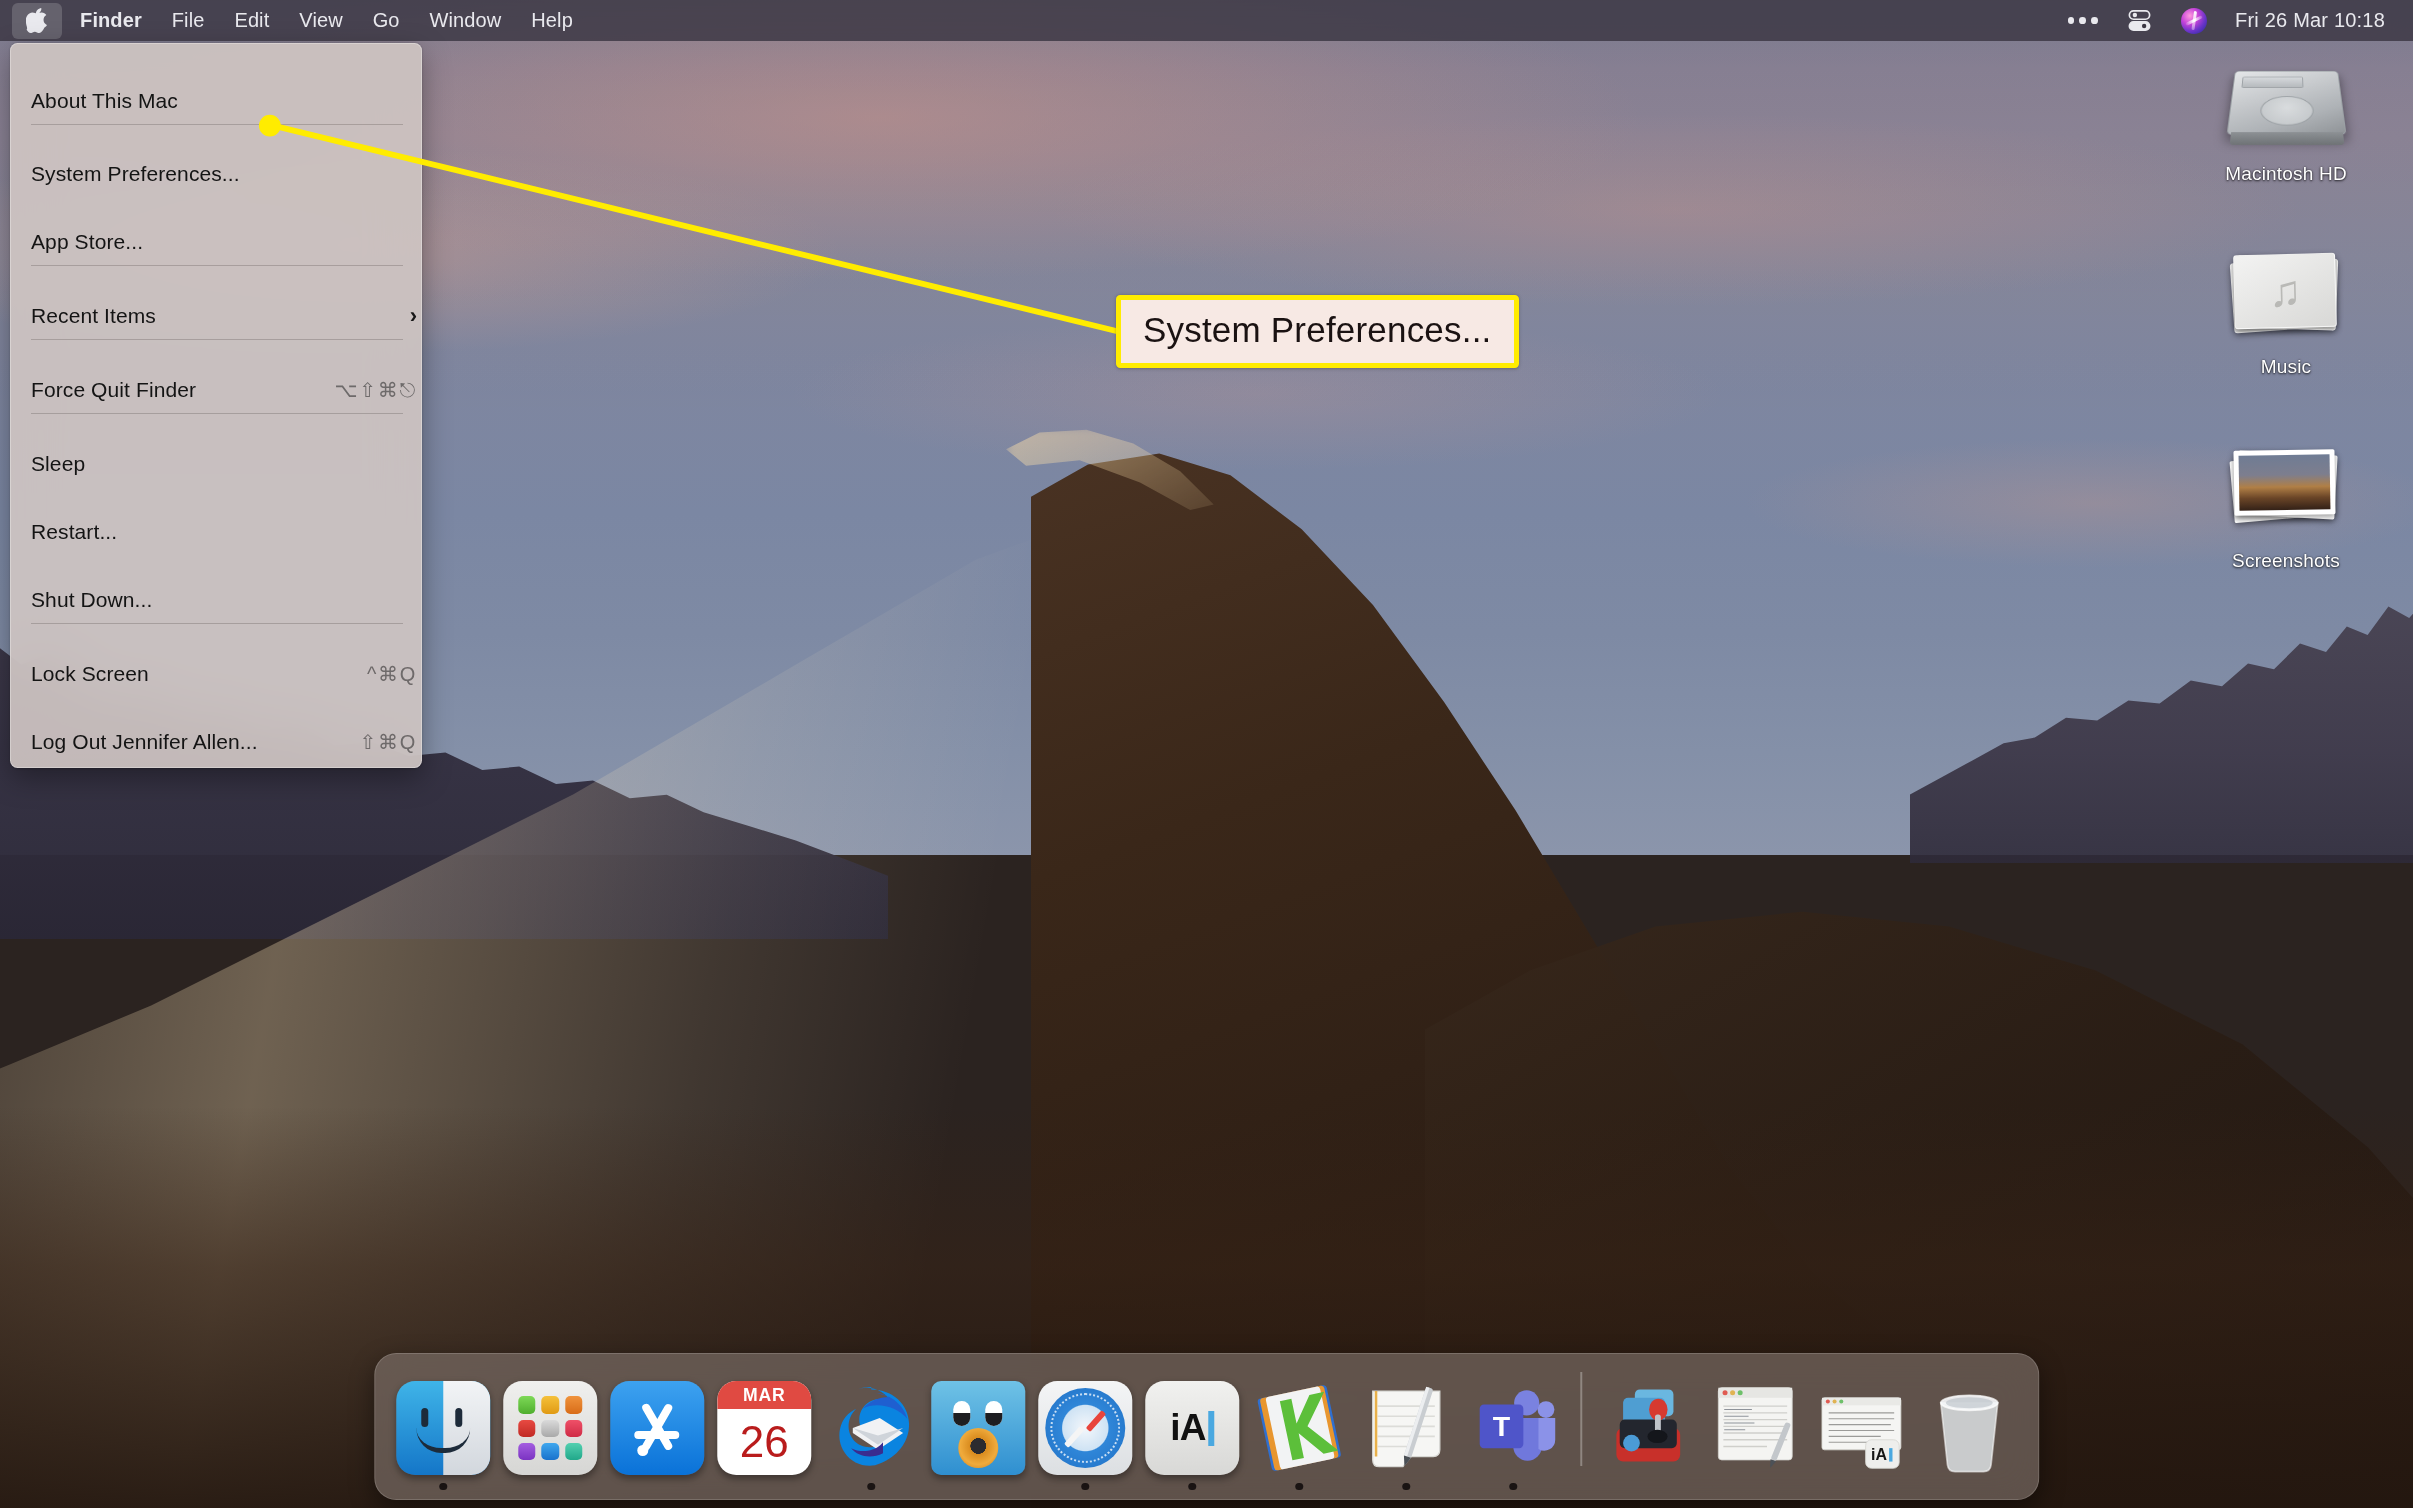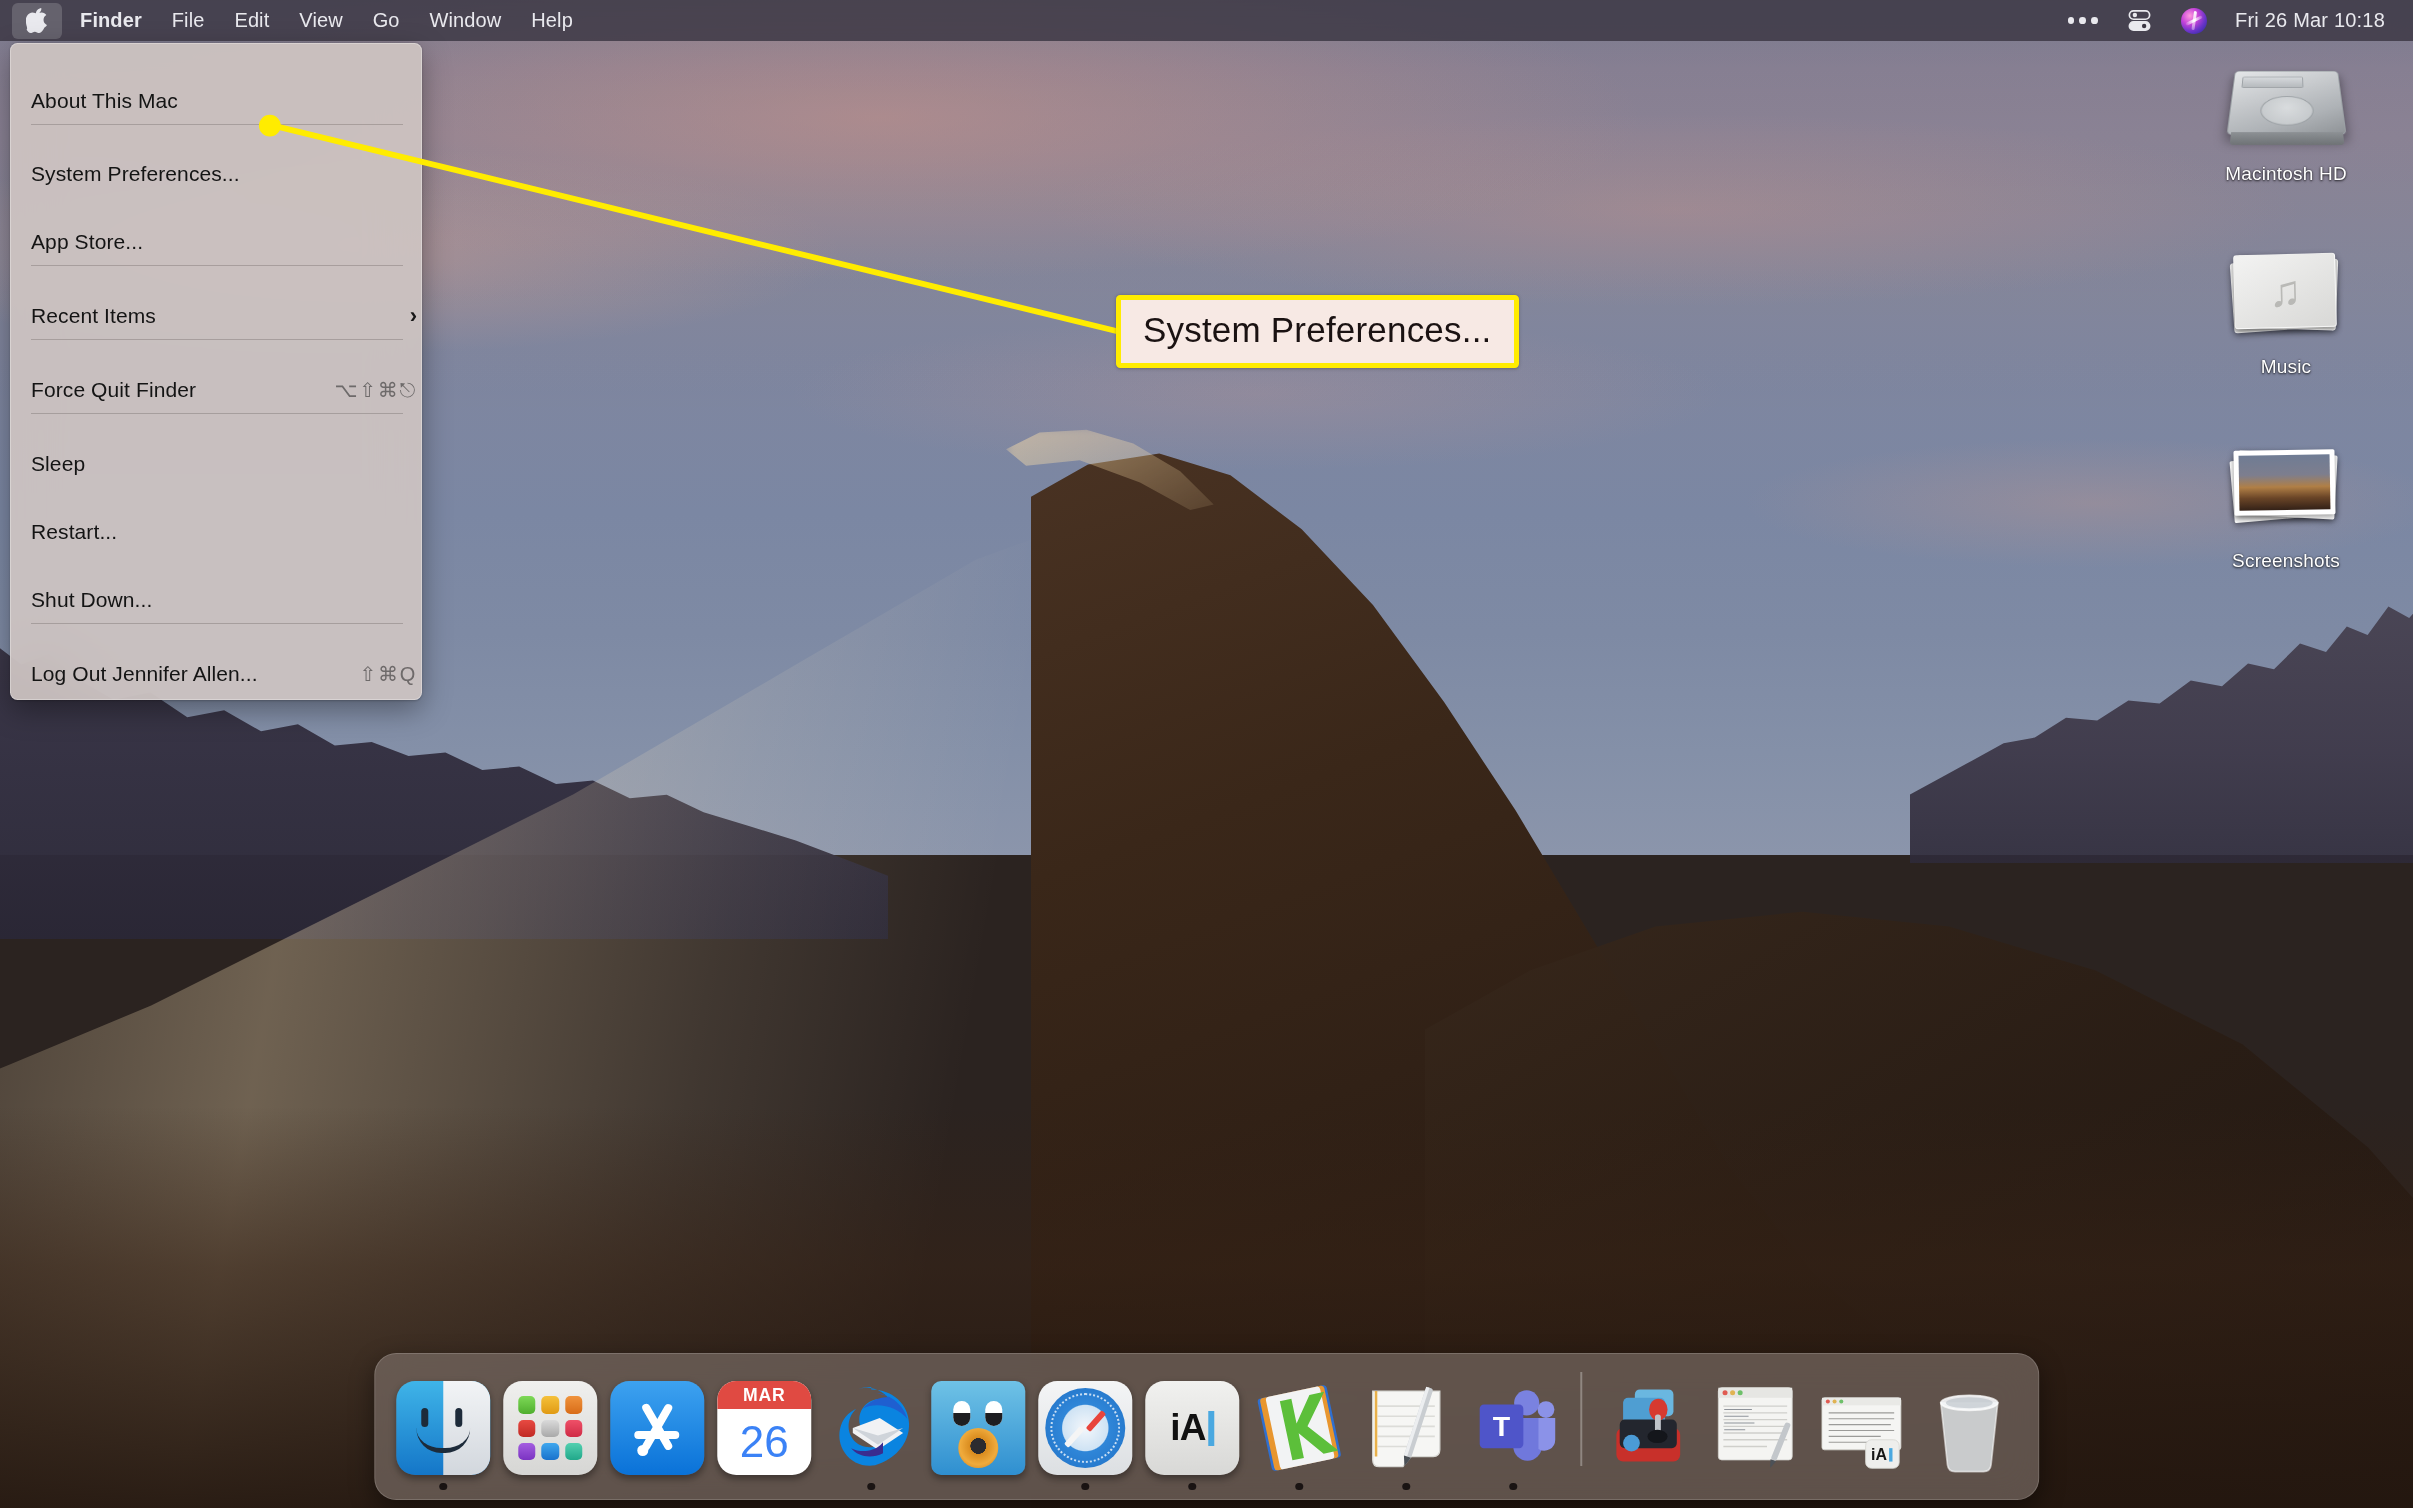--- a/index.html
+++ b/index.html
@@ -286,21 +286,21 @@
   
   .ic-appstore { background:linear-gradient(to bottom,#3da2f0,#0a72d8); }
   .ic-appstore .a1,.ic-appstore .a2,.ic-appstore .a3 { position:absolute; background:#fff; border-radius:4.2px; }
   .ic-appstore .a1 { width:7.5px; height:52px; left:43px; top:20px; transform:rotate(30deg); }
   .ic-appstore .a2 { width:7.5px; height:52px; left:43px; top:20px; transform:rotate(-30deg); }
   .ic-appstore .a3 { width:45px; height:7.5px; left:24px; top:50px; }
   .ic-appstore .a4 { position:absolute; width:11px; height:11px; border-radius:50%; background:#fff; left:27px; top:64px; }
   
   .ic-cal { background:#fff; display:flex; flex-direction:column; }
   .ic-cal .top { height:28px; background:#e04a42; color:#fff; font-size:17.6px; font-weight:bold; display:flex; align-items:center; justify-content:center; letter-spacing:0.8px; }
-  .ic-cal .day { flex:1; display:flex; align-items:center; justify-content:center; font-size:44px; color:#3b82f6; }
+  .ic-cal .day { flex:1; display:flex; align-items:center; justify-content:center; font-size:44px; color:#b91c1c; }
   
   .ic-tweet { background:linear-gradient(to bottom,#6fc2e6,#2f8fd0); }
   .ic-tweet .e { position:absolute; width:17px; height:25px; border-radius:8.4px; background:#fff; top:20px; }
   .ic-tweet .e.l { left:22px; } .ic-tweet .e.r { left:54px; }
   .ic-tweet .e i { position:absolute; left:0; bottom:0; width:17px; height:13.4px; border-radius:0 0 8.4px 8.4px; background:#1e1e22; }
   .ic-tweet .beak { position:absolute; left:27px; top:47px; width:40px; height:40px; border-radius:50%; background:radial-gradient(circle at 50% 45%, #2b2b2f 0%, #2b2b2f 26%, #d98b1e 27%, #f0ab3c 62%, #c9791a 100%); }
   
   .ic-safari { background:linear-gradient(to bottom,#f4f5f6,#dcdfe2); }
   .ic-safari .face { position:absolute; left:6.7px; top:6.7px; width:80px; height:80px; border-radius:50%; background:radial-gradient(circle at 50% 50%, #f3f7fb 0%, #cfe3f4 40%, #2f86d8 42%, #1f6fc4 100%); }
   .ic-safari .ring { position:absolute; left:11.7px; top:11.7px; width:70px; height:70px; border-radius:50%; border:2.5px dotted rgba(255,255,255,0.75); }
@@ -435,20 +435,24 @@
     <span class="menu-label">Sleep</span>
   </div>
   <div class="menu-row">
     <span class="menu-label">Restart...</span>
   </div>
   <div class="menu-row">
     <span class="menu-label">Shut Down...</span>
   </div>
   <div class="menu-sep"></div>
 
+  <div class="menu-row">
+    <span class="menu-label">Lock Screen</span>
+    <span class="menu-shortcut">^⌘Q</span>
+  </div>
   <div class="menu-row">
     <span class="menu-label">Log Out Jennifer Allen...</span>
     <span class="menu-shortcut">⇧⌘Q</span>
   </div>
 </div>
 
 <div id="annotation">
   <svg viewBox="0 0 2880 1800">
     <line x1="326" y1="150" x2="1336" y2="396" stroke="#ffec00" stroke-width="7"></line>
     <circle cx="322" cy="150" r="13" fill="#ffec00"></circle>

